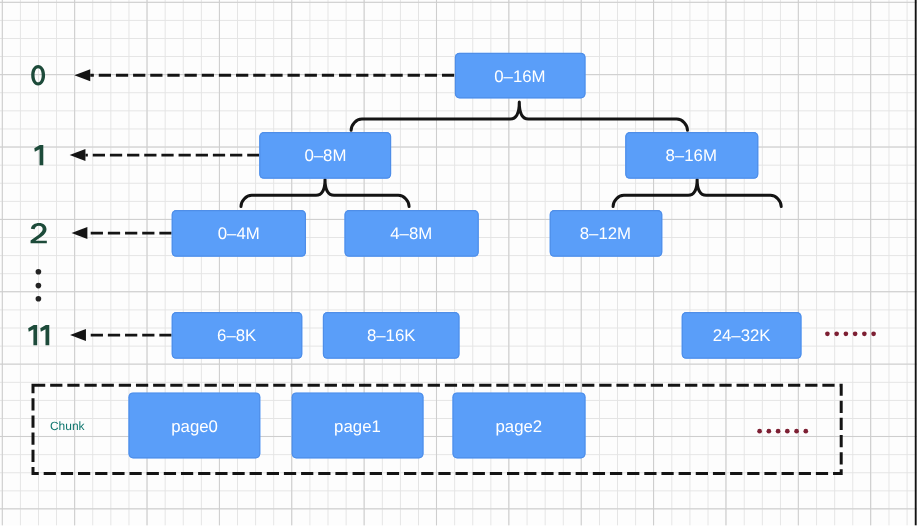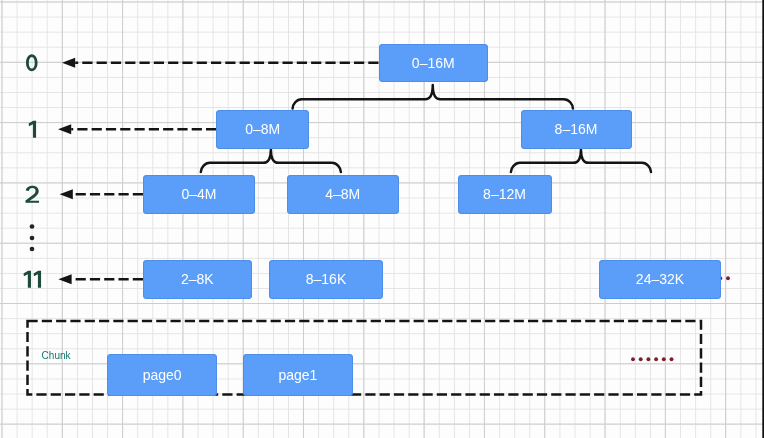--- a/index.html
+++ b/index.html
@@ -14,27 +14,27 @@
         display:flex;align-items:center;justify-content:center;
         color:#ffffff;font-size:14px;line-height:1;white-space:nowrap;}
   .chunk-label{position:absolute;left:41.6px;top:350.5px;
         font-size:10px;line-height:1;color:#0f766e;white-space:nowrap;}
 
   
   .r0{top:43.5px;height:38.5px}
   .r1{top:110px;height:38.5px}
   .r2{top:175px;height:38.5px}
   .r3{top:260px;height:38.5px}
-  .r4{top:354px;height:42px}
+  .r4{top:327px;height:55px}
   .n0-0{left:378.5px;width:109.5px}
-  .n1-0{left:216.2px;width:93px}   .n1-1{left:520.5px;width:111px}
+  .n1-0{left:216.2px;width:110px}   .n1-1{left:520.5px;width:111px}
   .n2-0{left:143px;width:112px}     .n2-1{left:287px;width:111.5px}
   .n2-2{left:457.5px;width:94px}   .n2-3{left:596.5px;width:108.5px}
   .n3-0{left:143px;width:108.5px}   .n3-1{left:269px;width:114px}
-  .n3-2{left:426px;width:109.5px}   .n3-3{left:599px;width:122px}
+  .n3-2{left:426px;width:109.5px}   .n3-3{left:568px;width:100px}
   .p0{left:107.3px;width:109.7px}   .p1{left:242.6px;width:110.6px}
   .p2{left:376.5px;width:111.7px}   .p3{left:515.4px;width:110.3px}
 </style>
 </head>
 <body>
 
 <div id="stage">
 
   <svg id="grid" viewBox="0 0 764 438" xmlns="http://www.w3.org/2000/svg">
     <defs>
@@ -121,20 +121,21 @@
 
   <div class="node r0 n0-0">0–16M</div>
 
   <div class="node r1 n1-0">0–8M</div>
   <div class="node r1 n1-1">8–16M</div>
 
   <div class="node r2 n2-0">0–4M</div>
   <div class="node r2 n2-1">4–8M</div>
   <div class="node r2 n2-2">8–12M</div>
 
-  <div class="node r3 n3-0">2–8K</div>
+  <div class="node r3 n3-0">6–8K</div>
   <div class="node r3 n3-1">8–16K</div>
   <div class="node r3 n3-3">24–32K</div>
 
   <div class="chunk-label">Chunk</div>
   <div class="node r4 p0">page0</div>
   <div class="node r4 p1">page1</div>
+  <div class="node r4 p2">page2</div>
 </div>
 
 </body></html>

